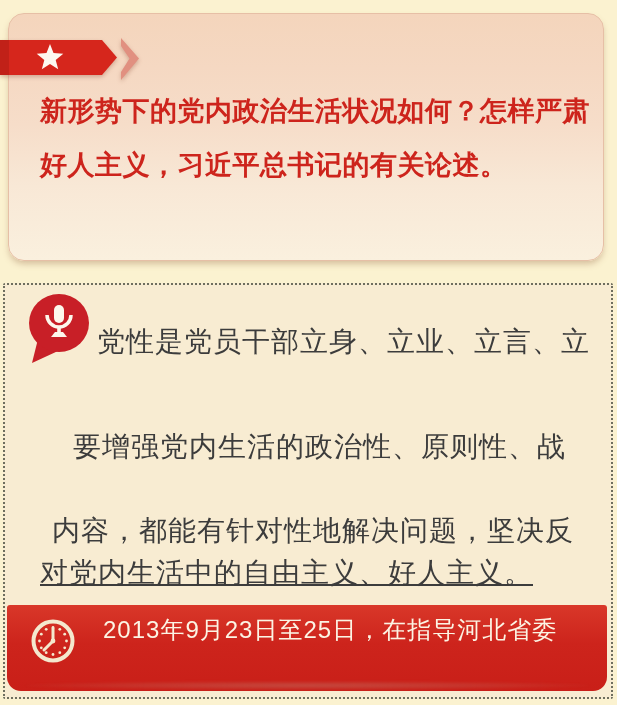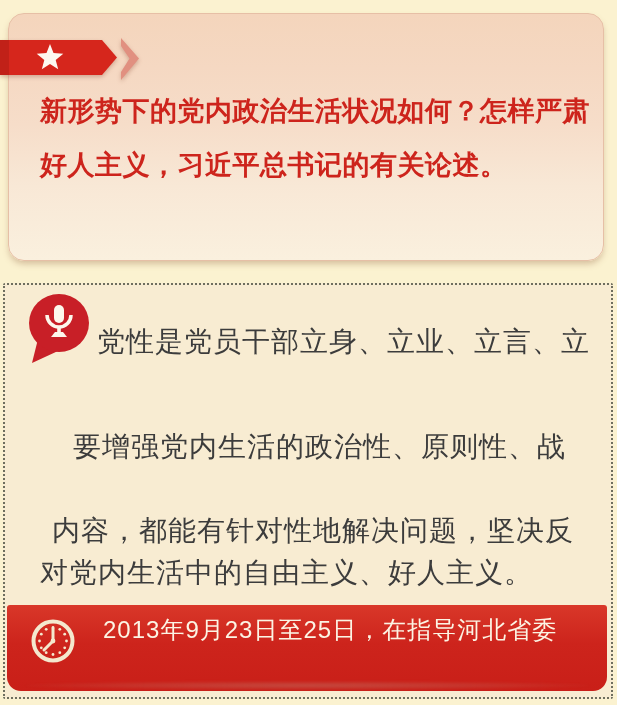--- a/index.html
+++ b/index.html
@@ -132,21 +132,21 @@
       <path d="M21 22 a12 12 0 0 0 24 0" stroke="#fdf7ec" stroke-width="3.5" fill="none"></path>
       <rect x="31.2" y="34" width="3.6" height="5" fill="#fdf7ec"></rect>
       <path d="M25 44 h16 l-4 -5 h-8 Z" fill="#fdf7ec"></path>
     </g>
   </svg>
 
   <div class="q-line" style="left:97px; top:328px;">党性是党员干部立身、立业、立言、立</div>
 
   <div class="q-line" style="left:73px; top:433px;">要增强党内生活的政治性、原则性、战</div>
   <div class="q-line" style="left:52px; top:517px;">内容，都能有针对性地解决问题，坚决反</div>
-  <div class="q-line" style="left:40px; top:559px;">对党内生活中的自由主义、好人主义。</div>
+  <div class="q-line" style="left:40px; top:559px;text-decoration:underline;">对党内生活中的自由主义、好人主义。</div>
 
   <div class="source-banner">
     <svg class="clock-svg" width="48" height="48" viewBox="0 0 48 48">
       <circle cx="24" cy="24" r="19.5" fill="none" stroke="#f4e8ce" stroke-width="4"></circle>
       <g fill="#f4e8ce">
         <circle cx="24" cy="10.5" r="1.4"></circle>
           <circle cx="30.8" cy="12.3" r="1.4"></circle>
         <circle cx="35.7" cy="17.2" r="1.4"></circle>
           <circle cx="37.5" cy="24" r="1.4"></circle>
         <circle cx="35.7" cy="30.8" r="1.4"></circle>

